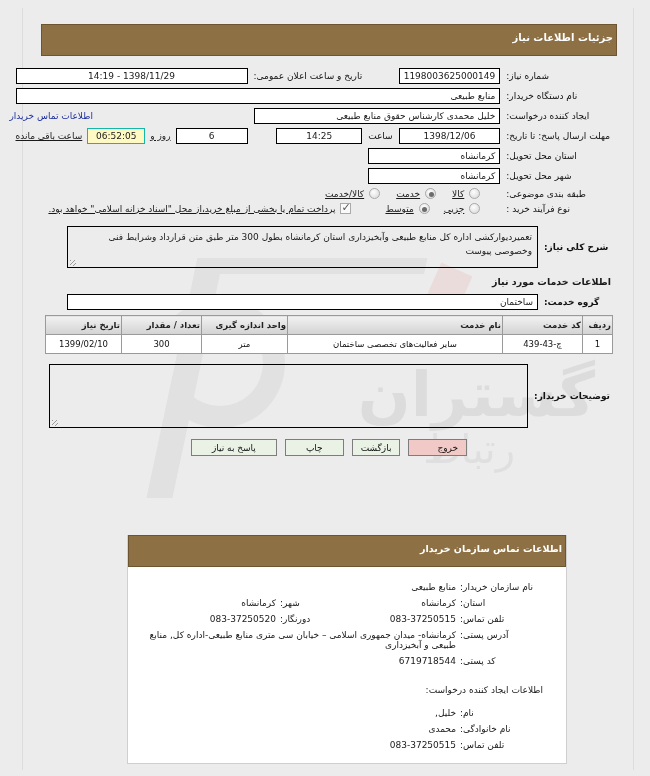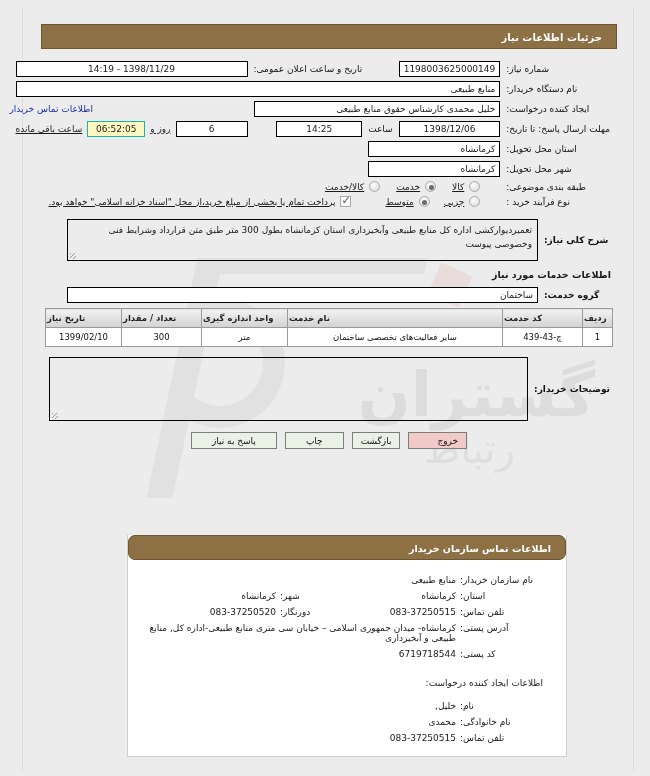--- a/index.html
+++ b/index.html
@@ -54,22 +54,22 @@
   
   .card {
     position: absolute; left: 18px; top: 16px;
     width: 576px;
     background: transparent;
   }
   .panel-head {
     background: #8e7045;
     border: 1px solid #6e5531;
     color: #ffffff;
-    height: 25px; line-height: 25px;
-    padding: 0 14px;
+    height: 32px; line-height: 25px;
+    padding: 0 3px;
     font-size: 10px; font-weight: bold;
     text-align: right;
   }
   .panel-body { padding: 10px 4px 4px 4px; }
 
   table.form { width: 100%; border-collapse: collapse; }
   table.form td { padding: 2px 3px; vertical-align: middle; }
   .lbl { text-align: left; white-space: nowrap; font-size: 9px; color: #111; padding-left: 5px; }
   .lbl-b { font-weight: bold; margin-left: 39px; }
   .fld {
@@ -110,41 +110,41 @@
   }
   .ta .grip { position: absolute; left: 2px; bottom: 1px; width: 6px; height: 6px;
     background: repeating-linear-gradient(135deg,#999 0 1px,transparent 1px 3px); }
 
   .section-title { font-weight: bold; font-size: 9.5px; margin: 6px 2px 5px 0; text-align: right; }
 
   table.grid { width: 100%; border-collapse: collapse; margin-top: 3px; }
   table.grid th {
     background: linear-gradient(#f2f2f2,#d2d2d2);
     border: 1px solid #9a9a9a; font-size: 8.5px; font-weight: bold;
-    height: 19px; color: #222; text-align: left;
+    height: 19px; color: #222; text-align: right;
   }
   table.grid td {
     border: 1px solid #9a9a9a; background: #fff;
     font-size: 8.5px; height: 19px; text-align: center; color: #111;
   }
 
   .btn-row { display: flex; justify-content: center; gap: 8px; margin-top: 9px; }
   .btn {
     border: 1px solid #7d7d7d; background: #eaf2e6;
     font-size: 9px; padding: 2px 8px; height: 17px; line-height: 12px;
     color: #111; white-space: nowrap; cursor: pointer;
     font-family: "DejaVu Sans", sans-serif;
   }
   .btn.wide { padding: 2px 20px; }
   .btn.danger { background: #f1c9c6; padding-left: 28px; }
 
   
   .card2 { position: absolute; left: 104px; top: 527px; width: 440px; background: #fff;
            border: 1px solid #cfcfcf; border-top: none; }
-  .card2 .panel-head { font-size: 9.5px; border-radius: 7px; }
+  .card2 .panel-head { font-size: 9.5px; }
   .c2body { padding: 12px 14px 10px 14px; }
   table.kv { width: 100%; border-collapse: collapse; }
   table.kv td { font-size: 9px; padding: 3px 2px; vertical-align: top; }
   td.k { text-align: left; white-space: nowrap; width: 94px; padding-left: 6px; }
   td.v { text-align: right; white-space: nowrap; }
   td.k2 { text-align: left; white-space: nowrap; width: 60px; padding-left: 6px; }
   .sub-title { font-size: 9px; margin: 16px 9px 10px 0; text-align: right; }
   .addr { text-align: right; font-size: 9px; }
 </style>
 </head>

